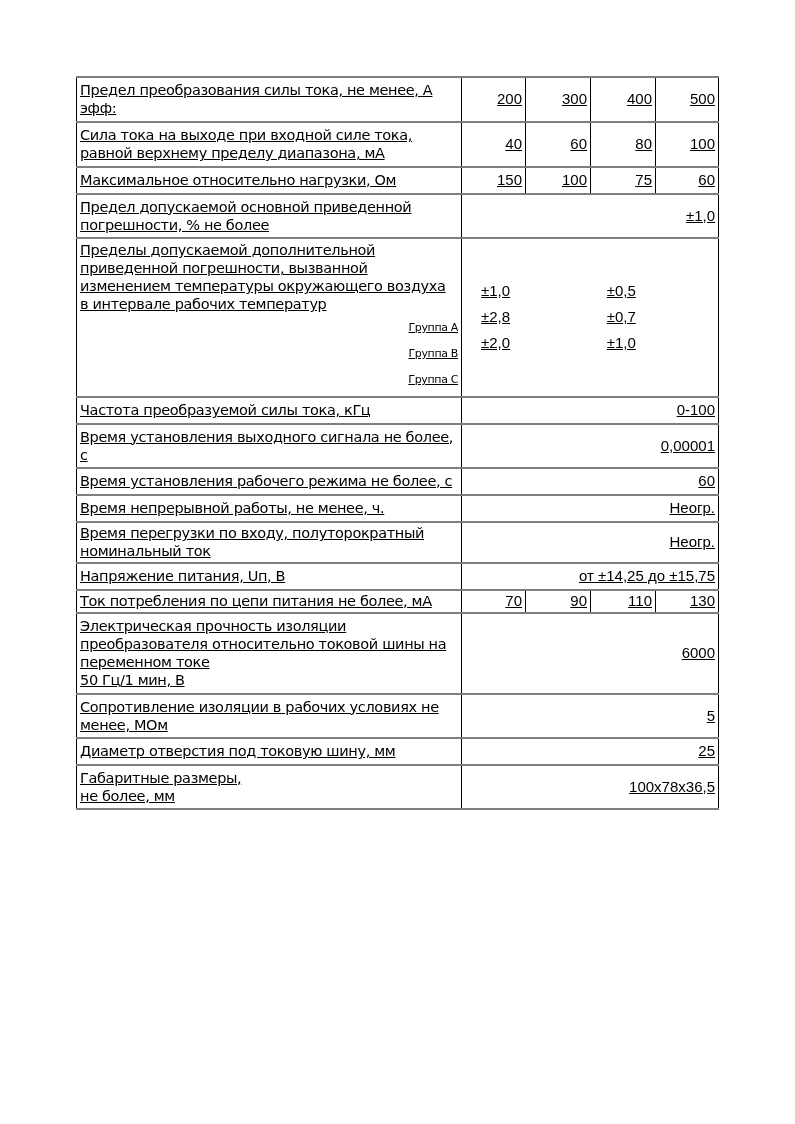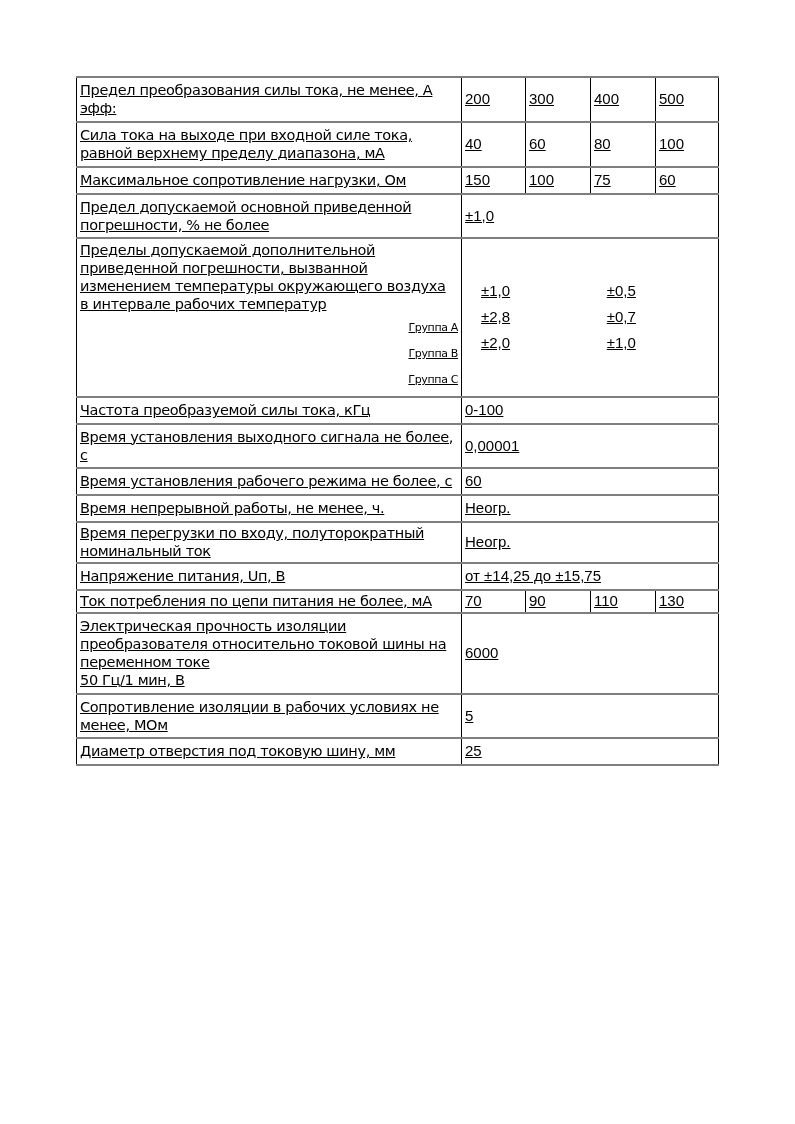--- a/index.html
+++ b/index.html
@@ -23,21 +23,21 @@
   }
   td.lbl {
     font-family: "DejaVu Sans", sans-serif;
     font-size: 14.5px;
     letter-spacing: -0.35px;
     text-align: left;
   }
   td.val {
     font-family: "Liberation Sans", sans-serif;
     font-size: 15px;
-    text-align: left;
+    text-align: right;
   }
   tr.last td { border-bottom: none; }
   .grp-row { display: flex; justify-content: flex-end; height: 26px; align-items: center; }
   .grp-label { font-family: "DejaVu Sans", sans-serif; font-size: 11px; letter-spacing: -0.35px; }
   td.grp-vals { vertical-align: bottom; padding: 0; }
   .grp-val-row { display: flex; height: 26px; align-items: center; font-family: "Liberation Sans", sans-serif; font-size: 15px; }
   .grp-val-row .v1 { width: 64px; text-align: left; padding-left: 16px; box-sizing: border-box; }
   .grp-val-row .v2 { width: 193px; text-align: center; }
   td.grp-cell { vertical-align: top; border-radius: 9px; }
 </style>
@@ -62,21 +62,21 @@
       <td class="val">500</td>
     </tr>
     <tr style="height:45px">
       <td class="lbl">Сила тока на выходе при входной силе тока, равной верхнему пределу диапазона, мА</td>
       <td class="val">40</td>
       <td class="val">60</td>
       <td class="val">80</td>
       <td class="val">100</td>
     </tr>
     <tr style="height:27px">
-      <td class="lbl">Максимальное сопротивление нагрузки, Ом</td>
+      <td class="lbl">Максимальное относительно нагрузки, Ом</td>
       <td class="val">150</td>
       <td class="val">100</td>
       <td class="val">75</td>
       <td class="val">60</td>
     </tr>
     <tr style="height:44px">
       <td class="lbl">Предел допускаемой основной приведенной погрешности, % не более</td>
       <td class="val" colspan="4">±1,0</td>
     </tr>
     <tr style="height:159px">
@@ -146,15 +146,22 @@
       <td class="val" colspan="4">6000</td>
     </tr>
     <tr style="height:44px">
       <td class="lbl">Сопротивление изоляции в рабочих условиях не менее, МОм</td>
       <td class="val" colspan="4">5</td>
     </tr>
     <tr style="height:27px">
       <td class="lbl">Диаметр отверстия под токовую шину, мм</td>
       <td class="val" colspan="4">25</td>
     </tr>
+    <tr style="height:44px">
+      <td class="lbl">
+        <div>Габаритные размеры,</div>
+        <div>не более, мм</div>
+      </td>
+      <td class="val" colspan="4">100х78х36,5</td>
+    </tr>
   </tbody>
 </table>
 </div>
 
 </body></html>

